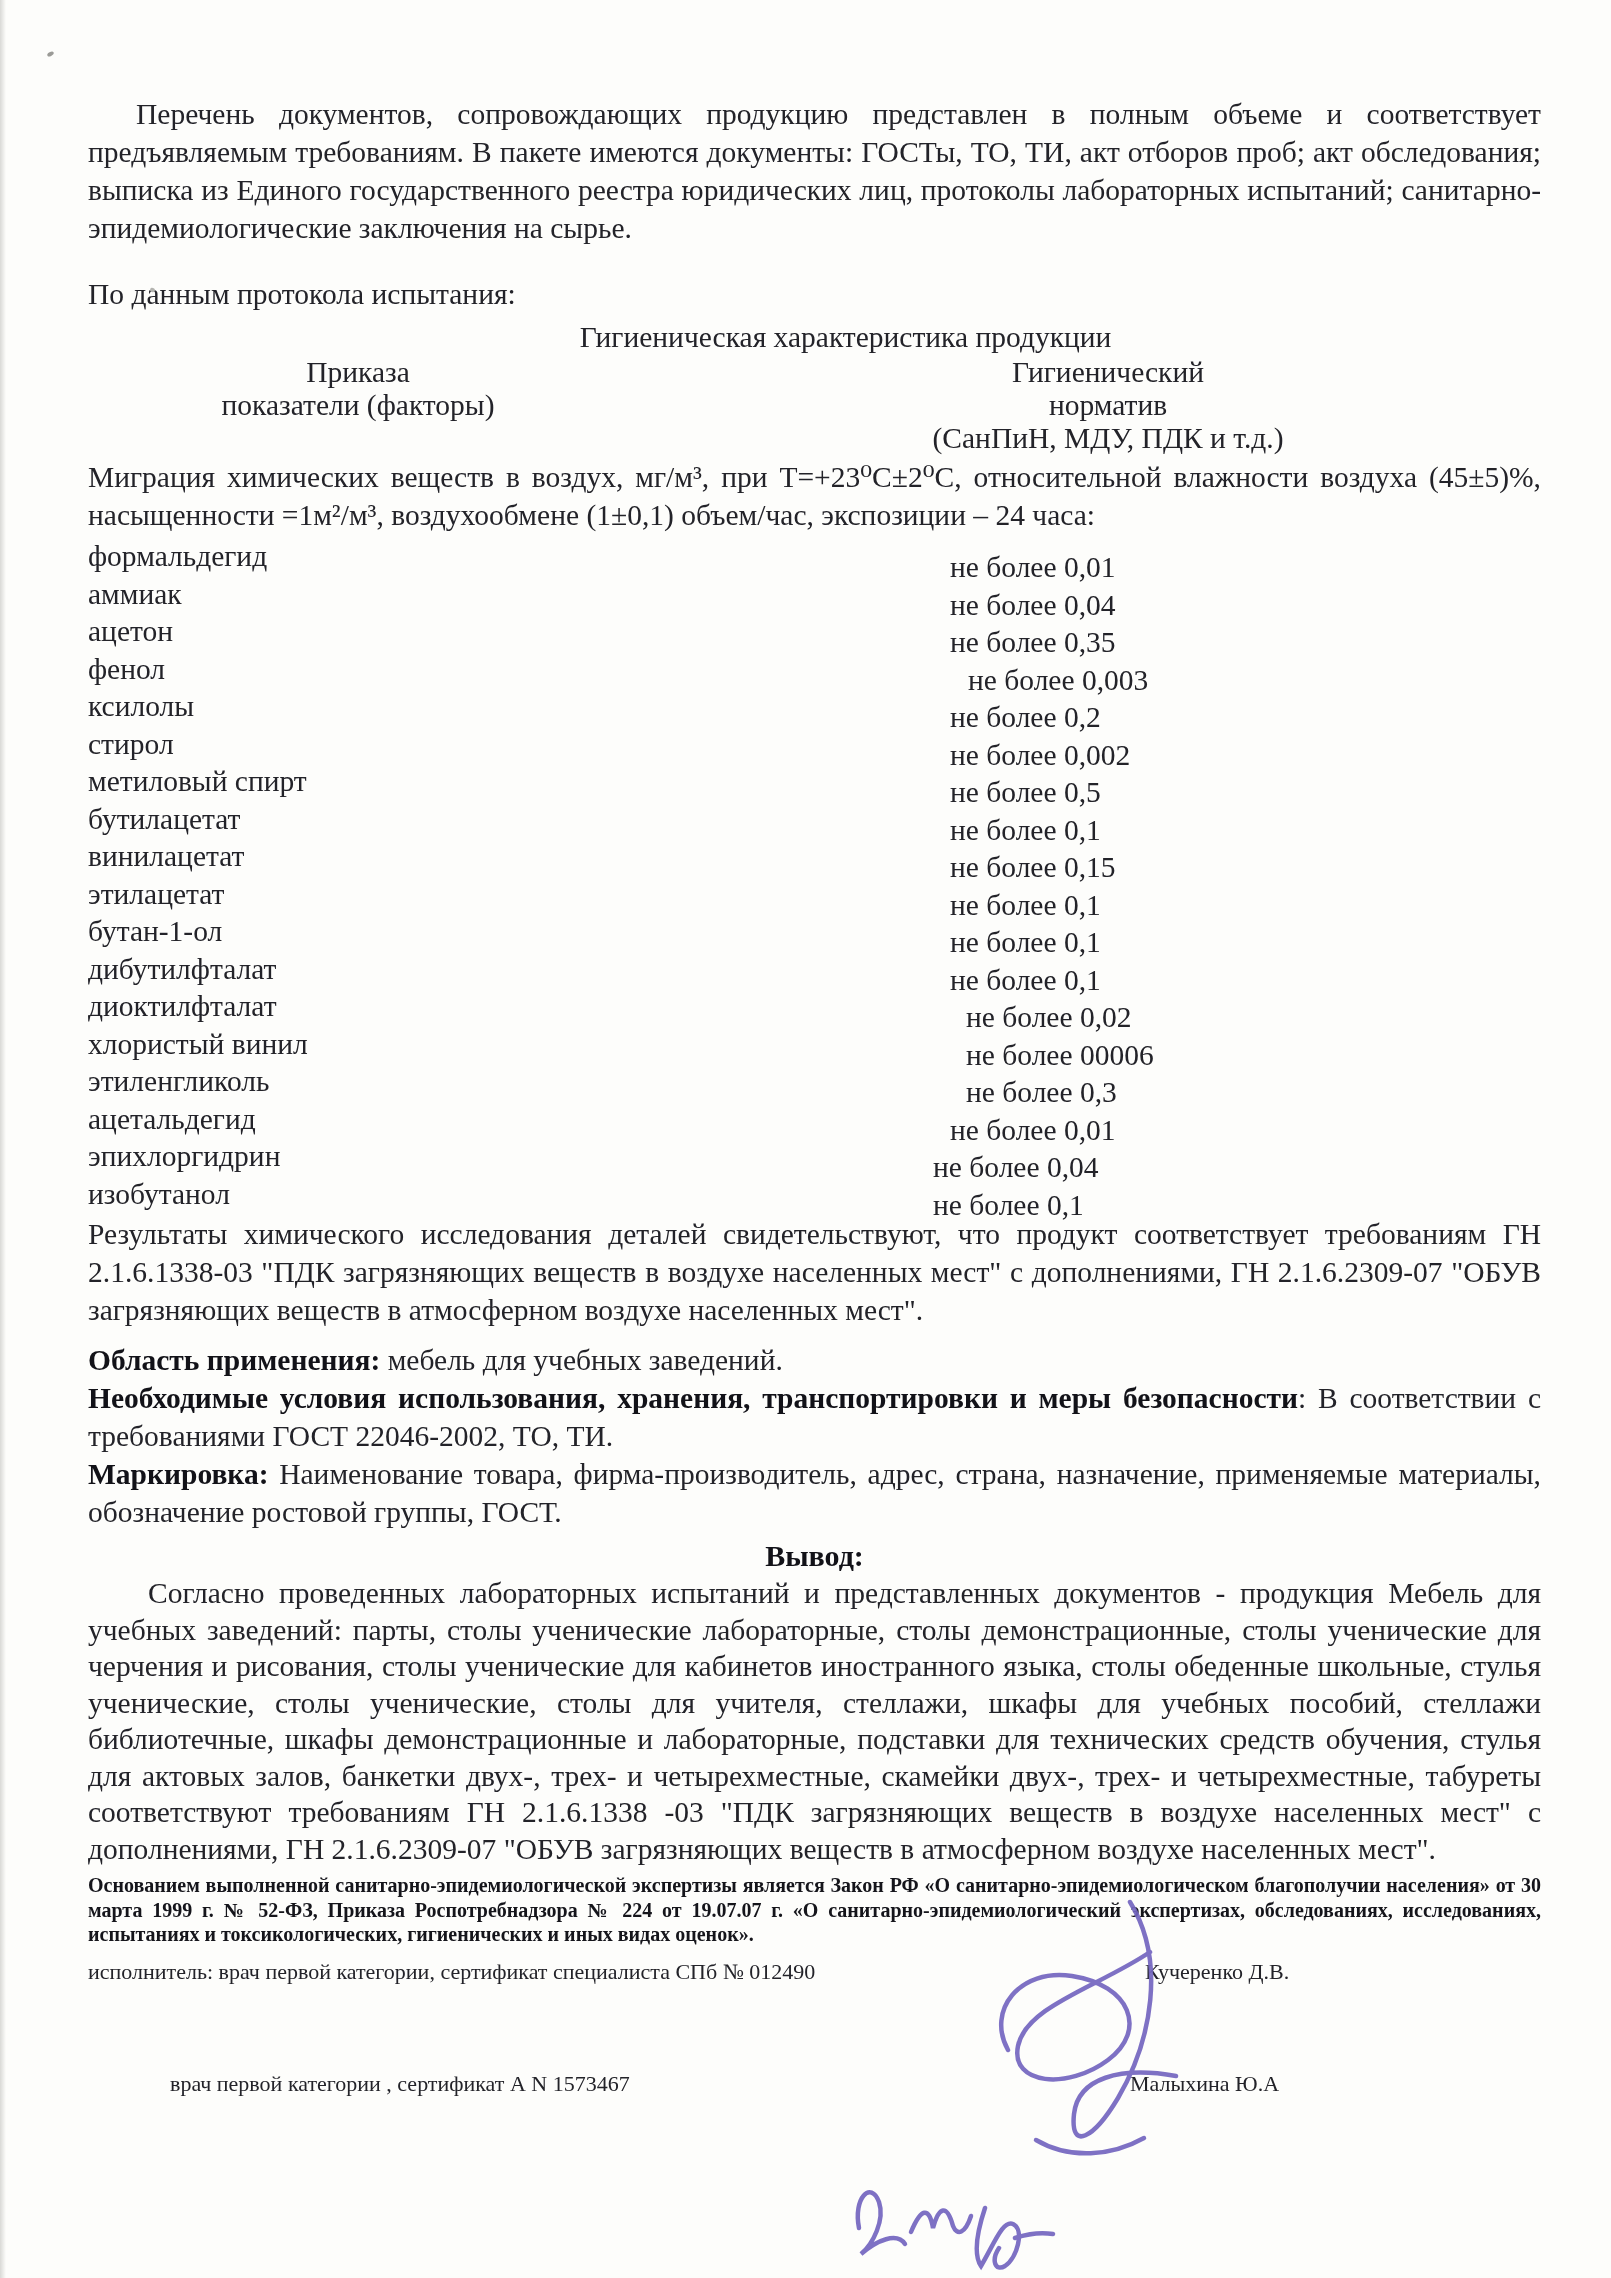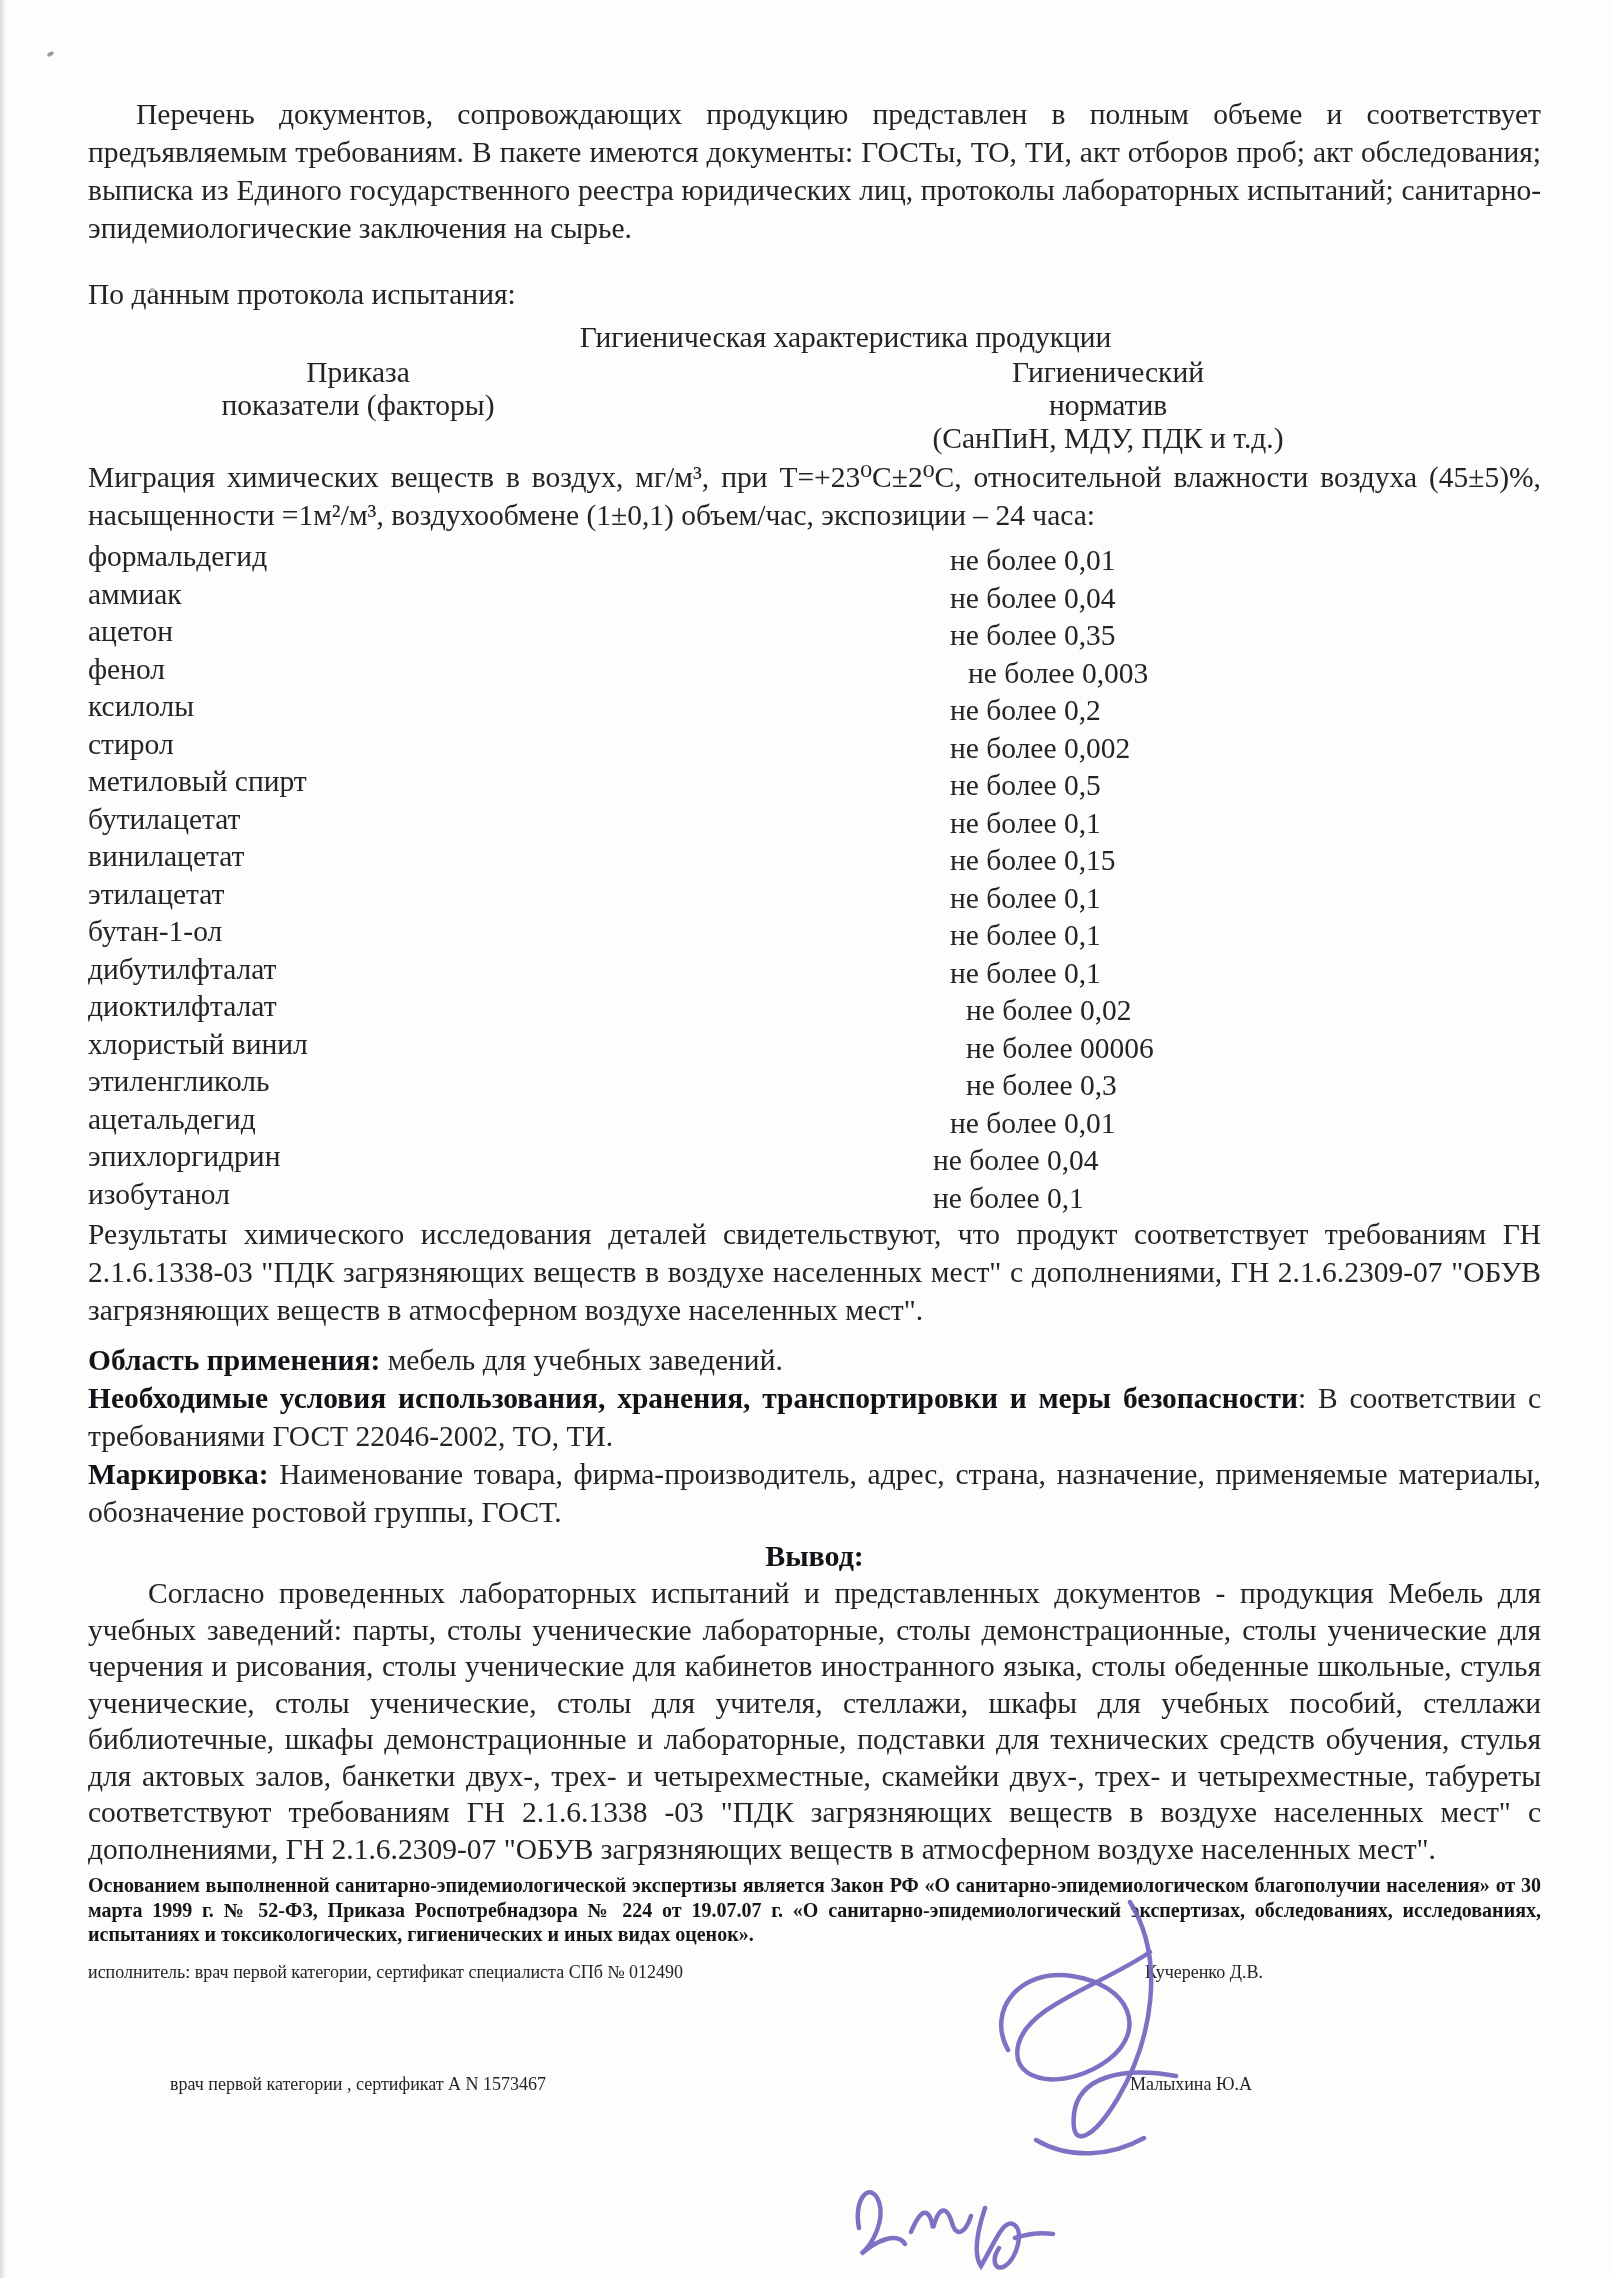--- a/index.html
+++ b/index.html
@@ -33,36 +33,36 @@
   .protocol-line{margin-top:28px;}
   .tbl-title{text-align:center;margin-top:5px;margin-left:62px;}
   .cols{position:relative;height:100px;line-height:33px;}
   .col-left{position:absolute;left:100px;top:0;width:340px;text-align:center;}
   .col-right{position:absolute;left:830px;top:0;width:380px;text-align:center;}
   .col-left div,.col-right div{height:33px;}
   .migration{margin-top:2px;}
 
   .subs{margin-top:4px;}
   .sub-row{position:relative;height:37.5px;line-height:37.5px;}
-  .sub-value{position:absolute;left:862px;top:4px;white-space:nowrap;}
+  .sub-value{position:absolute;left:862px;top:11px;white-space:nowrap;}
   .sub-row:nth-child(4) .sub-value{left:880px;}
   .sub-row:nth-child(13) .sub-value,
   .sub-row:nth-child(14) .sub-value,
   .sub-row:nth-child(15) .sub-value{left:878px;}
   .sub-row:nth-child(17) .sub-value,
   .sub-row:nth-child(18) .sub-value,
   .sub-row:nth-child(19) .sub-value{left:845px;}
 
   .results{margin-top:2px;}
   b,.b{font-weight:bold;color:#121218;}
   .scope{margin-top:12px;}
   .concl-title{text-align:center;font-weight:bold;color:#121218;margin-top:6px;font-size:30px;}
   .conclusion{text-indent:60px;line-height:36.5px;}
   .basis{font-weight:bold;font-size:20px;line-height:24.5px;margin-top:6px;color:#15151b;}
-  .sig-line{position:relative;font-size:18px;margin-top:5px;height:40px;line-height:40px;}
+  .sig-line{position:relative;font-size:22px;margin-top:5px;height:40px;line-height:40px;}
   .sig-name{position:absolute;left:1057px;top:0;white-space:nowrap;}
   .doctor{margin-top:72px;padding-left:82px;}
   .doctor .sig-name{left:1042px;}
   .sig-svg{position:absolute;z-index:6;}
   #sig1{left:978px;top:1888px;}
   #sig2{left:843px;top:2172px;}
 </style>
 </head>
 <body>
 

